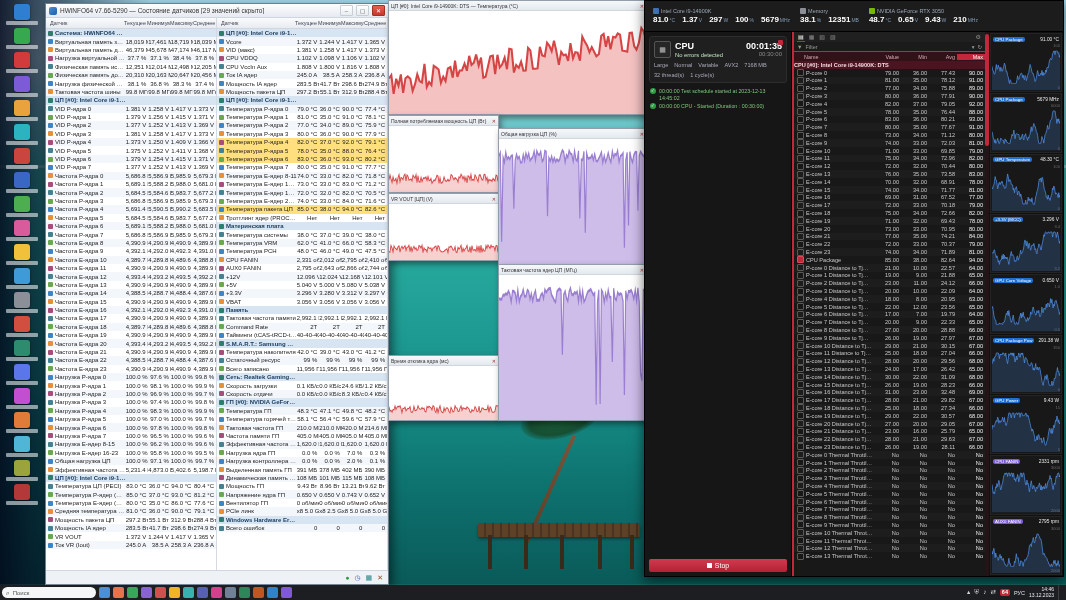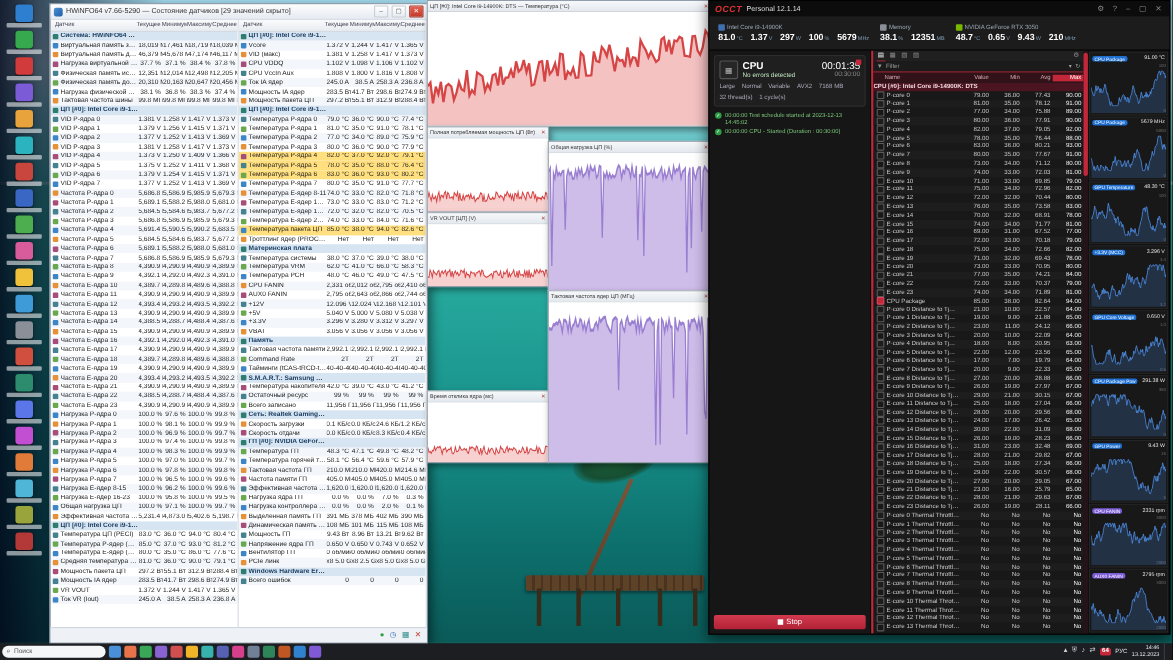--- a/index.html
+++ b/index.html
@@ -87,21 +87,21 @@
   .mu{font-size:5px;font-weight:normal;color:#7f9bb5;margin-left:1px;}
   .o-main{flex:1;display:flex;overflow:hidden;}
   .o-left{flex:0 0 146px;background:#161616;border-right:1px solid #000;display:flex;flex-direction:column;overflow:hidden;}
   .test-card{margin:4px 4px 2px 4px;background:#1f1f1f;border:1px solid #2d2d2d;border-radius:3px;padding:4px;position:relative;}
   .tc-top{display:flex;align-items:flex-start;gap:4px;}
   .tc-ic{width:15px;height:15px;border:1px solid #555;border-radius:2px;display:flex;align-items:center;justify-content:center;
     font-size:7px;color:#bbb;background:#262626;}
   .tc-name{font-size:9px;font-weight:bold;color:#fff;}
   .tc-status{font-size:5.8px;color:#bfe3bf;margin-top:1px;}
   .tc-time{margin-left:auto;text-align:right;}
-  .tc-elapsed{font-size:9px;font-weight:normal;color:#fff;}
+  .tc-elapsed{font-size:9px;font-weight:bold;color:#fff;}
   .tc-dur{font-size:6px;color:#888;}
   .run-dot{position:absolute;right:3px;top:3px;width:5px;height:5px;background:#c2273a;border-radius:1px;}
   .chips{display:flex;flex-wrap:wrap;gap:3px 6px;margin-top:4px;font-size:5.6px;color:#aab;}
   .chips span{white-space:nowrap;}
   .msgs{margin:3px 5px;display:flex;flex-direction:column;gap:2px;}
   .msg{display:flex;gap:3px;font-size:5.3px;color:#7ec97e;line-height:1.25;}
   .msg .chk{flex:0 0 6px;height:6px;border-radius:50%;background:#2e9e44;color:#fff;font-size:4.5px;
     display:flex;align-items:center;justify-content:center;}
   .o-left .spacer{flex:1;}
   .stop-btn{margin:4px;flex:0 0 13px;background:linear-gradient(#d23a4e,#b22236);border-radius:2px;color:#fff;
@@ -1224,29 +1224,20 @@
     </div>
     <div class="gw-plot">
       <svg viewBox="0 0 100 40" preserveAspectRatio="none">
         <path d="M0,40 L0.0,6.5 L0.9,6.7 L1.8,6.7 L2.8,5.5 L3.7,5.6 L4.6,5.1 L5.5,5.4 L6.4,4.4 L7.3,5.2 L8.3,7.4 L9.2,4.5 L10.1,4.5 L11.0,5.0 L11.9,7.2 L12.8,4.1 L13.8,7.4 L14.7,5.9 L15.6,5.4 L16.5,4.0 L17.4,5.9 L18.3,5.9 L19.3,4.2 L20.2,4.6 L21.1,6.7 L22.0,5.1 L22.9,7.2 L23.9,5.3 L24.8,4.3 L25.7,7.0 L26.6,6.9 L27.5,7.0 L28.4,5.6 L29.4,5.0 L30.3,6.5 L31.2,4.0 L32.1,4.8 L33.0,4.2 L33.9,3.8 L34.9,3.7 L35.8,5.5 L36.7,6.2 L37.6,7.0 L38.5,7.5 L39.4,4.6 L40.4,4.0 L41.3,3.8 L42.2,4.3 L43.1,22.0 L44.0,5.5 L45.0,4.5 L45.9,6.4 L46.8,7.2 L47.7,4.6 L48.6,3.6 L49.5,5.3 L50.5,5.5 L51.4,4.8 L52.3,5.1 L53.2,4.6 L54.1,7.3 L55.0,4.1 L56.0,7.2 L56.9,4.4 L57.8,7.4 L58.7,6.7 L59.6,5.5 L60.6,4.5 L61.5,4.3 L62.4,3.9 L63.3,4.7 L64.2,5.5 L65.1,5.0 L66.1,35.8 L67.0,7.3 L67.9,4.1 L68.8,35.6 L69.7,4.2 L70.6,4.9 L71.6,7.5 L72.5,5.1 L73.4,6.7 L74.3,4.1 L75.2,6.0 L76.1,6.2 L77.1,24.0 L78.0,3.7 L78.9,6.4 L79.8,6.9 L80.7,4.8 L81.7,5.5 L82.6,5.1 L83.5,5.4 L84.4,7.2 L85.3,33.1 L86.2,4.4 L87.2,6.5 L88.1,4.5 L89.0,4.6 L89.9,4.2 L90.8,5.1 L91.7,6.6 L92.7,4.1 L93.6,7.1 L94.5,3.6 L95.4,7.5 L96.3,27.2 L97.2,29.1 L98.2,4.2 L99.1,4.3 L100.0,6.1 L100,40 Z" fill="rgba(190,165,225,0.75)"></path>
         <path d="M0.0,6.5 L0.9,6.7 L1.8,6.7 L2.8,5.5 L3.7,5.6 L4.6,5.1 L5.5,5.4 L6.4,4.4 L7.3,5.2 L8.3,7.4 L9.2,4.5 L10.1,4.5 L11.0,5.0 L11.9,7.2 L12.8,4.1 L13.8,7.4 L14.7,5.9 L15.6,5.4 L16.5,4.0 L17.4,5.9 L18.3,5.9 L19.3,4.2 L20.2,4.6 L21.1,6.7 L22.0,5.1 L22.9,7.2 L23.9,5.3 L24.8,4.3 L25.7,7.0 L26.6,6.9 L27.5,7.0 L28.4,5.6 L29.4,5.0 L30.3,6.5 L31.2,4.0 L32.1,4.8 L33.0,4.2 L33.9,3.8 L34.9,3.7 L35.8,5.5 L36.7,6.2 L37.6,7.0 L38.5,7.5 L39.4,4.6 L40.4,4.0 L41.3,3.8 L42.2,4.3 L43.1,22.0 L44.0,5.5 L45.0,4.5 L45.9,6.4 L46.8,7.2 L47.7,4.6 L48.6,3.6 L49.5,5.3 L50.5,5.5 L51.4,4.8 L52.3,5.1 L53.2,4.6 L54.1,7.3 L55.0,4.1 L56.0,7.2 L56.9,4.4 L57.8,7.4 L58.7,6.7 L59.6,5.5 L60.6,4.5 L61.5,4.3 L62.4,3.9 L63.3,4.7 L64.2,5.5 L65.1,5.0 L66.1,35.8 L67.0,7.3 L67.9,4.1 L68.8,35.6 L69.7,4.2 L70.6,4.9 L71.6,7.5 L72.5,5.1 L73.4,6.7 L74.3,4.1 L75.2,6.0 L76.1,6.2 L77.1,24.0 L78.0,3.7 L78.9,6.4 L79.8,6.9 L80.7,4.8 L81.7,5.5 L82.6,5.1 L83.5,5.4 L84.4,7.2 L85.3,33.1 L86.2,4.4 L87.2,6.5 L88.1,4.5 L89.0,4.6 L89.9,4.2 L90.8,5.1 L91.7,6.6 L92.7,4.1 L93.6,7.1 L94.5,3.6 L95.4,7.5 L96.3,27.2 L97.2,29.1 L98.2,4.2 L99.1,4.3 L100.0,6.1" fill="none" stroke="#9a7fd1" stroke-width="0.8"></path>
       </svg>
     </div>
   </div>
 
 <div class="occt">
-  <div class="o-title">
-    <span class="o-logo">OCCT</span>
-    <span class="o-vt">Personal 12.1.14</span>
-    <span class="o-tbtn">⚙</span>
-    <span class="o-tbtn">?</span>
-    <span class="o-tbtn">–</span>
-    <span class="o-tbtn">▢</span>
-    <span class="o-tbtn close">✕</span>
-  </div>
   <div class="o-header">
     <div class="mgroup">
       <div class="mg-name">
           <span class="mg-ic"></span>
         <span>Intel Core i9-14900K</span>
         </div>
       <div class="mg-vals" id="cpuVals">
           <span class="mv">81.0<span class="mu">°C</span></span>
           <span class="mv">1.37<span class="mu">V</span></span>
           <span class="mv">297<span class="mu">W</span></span>

